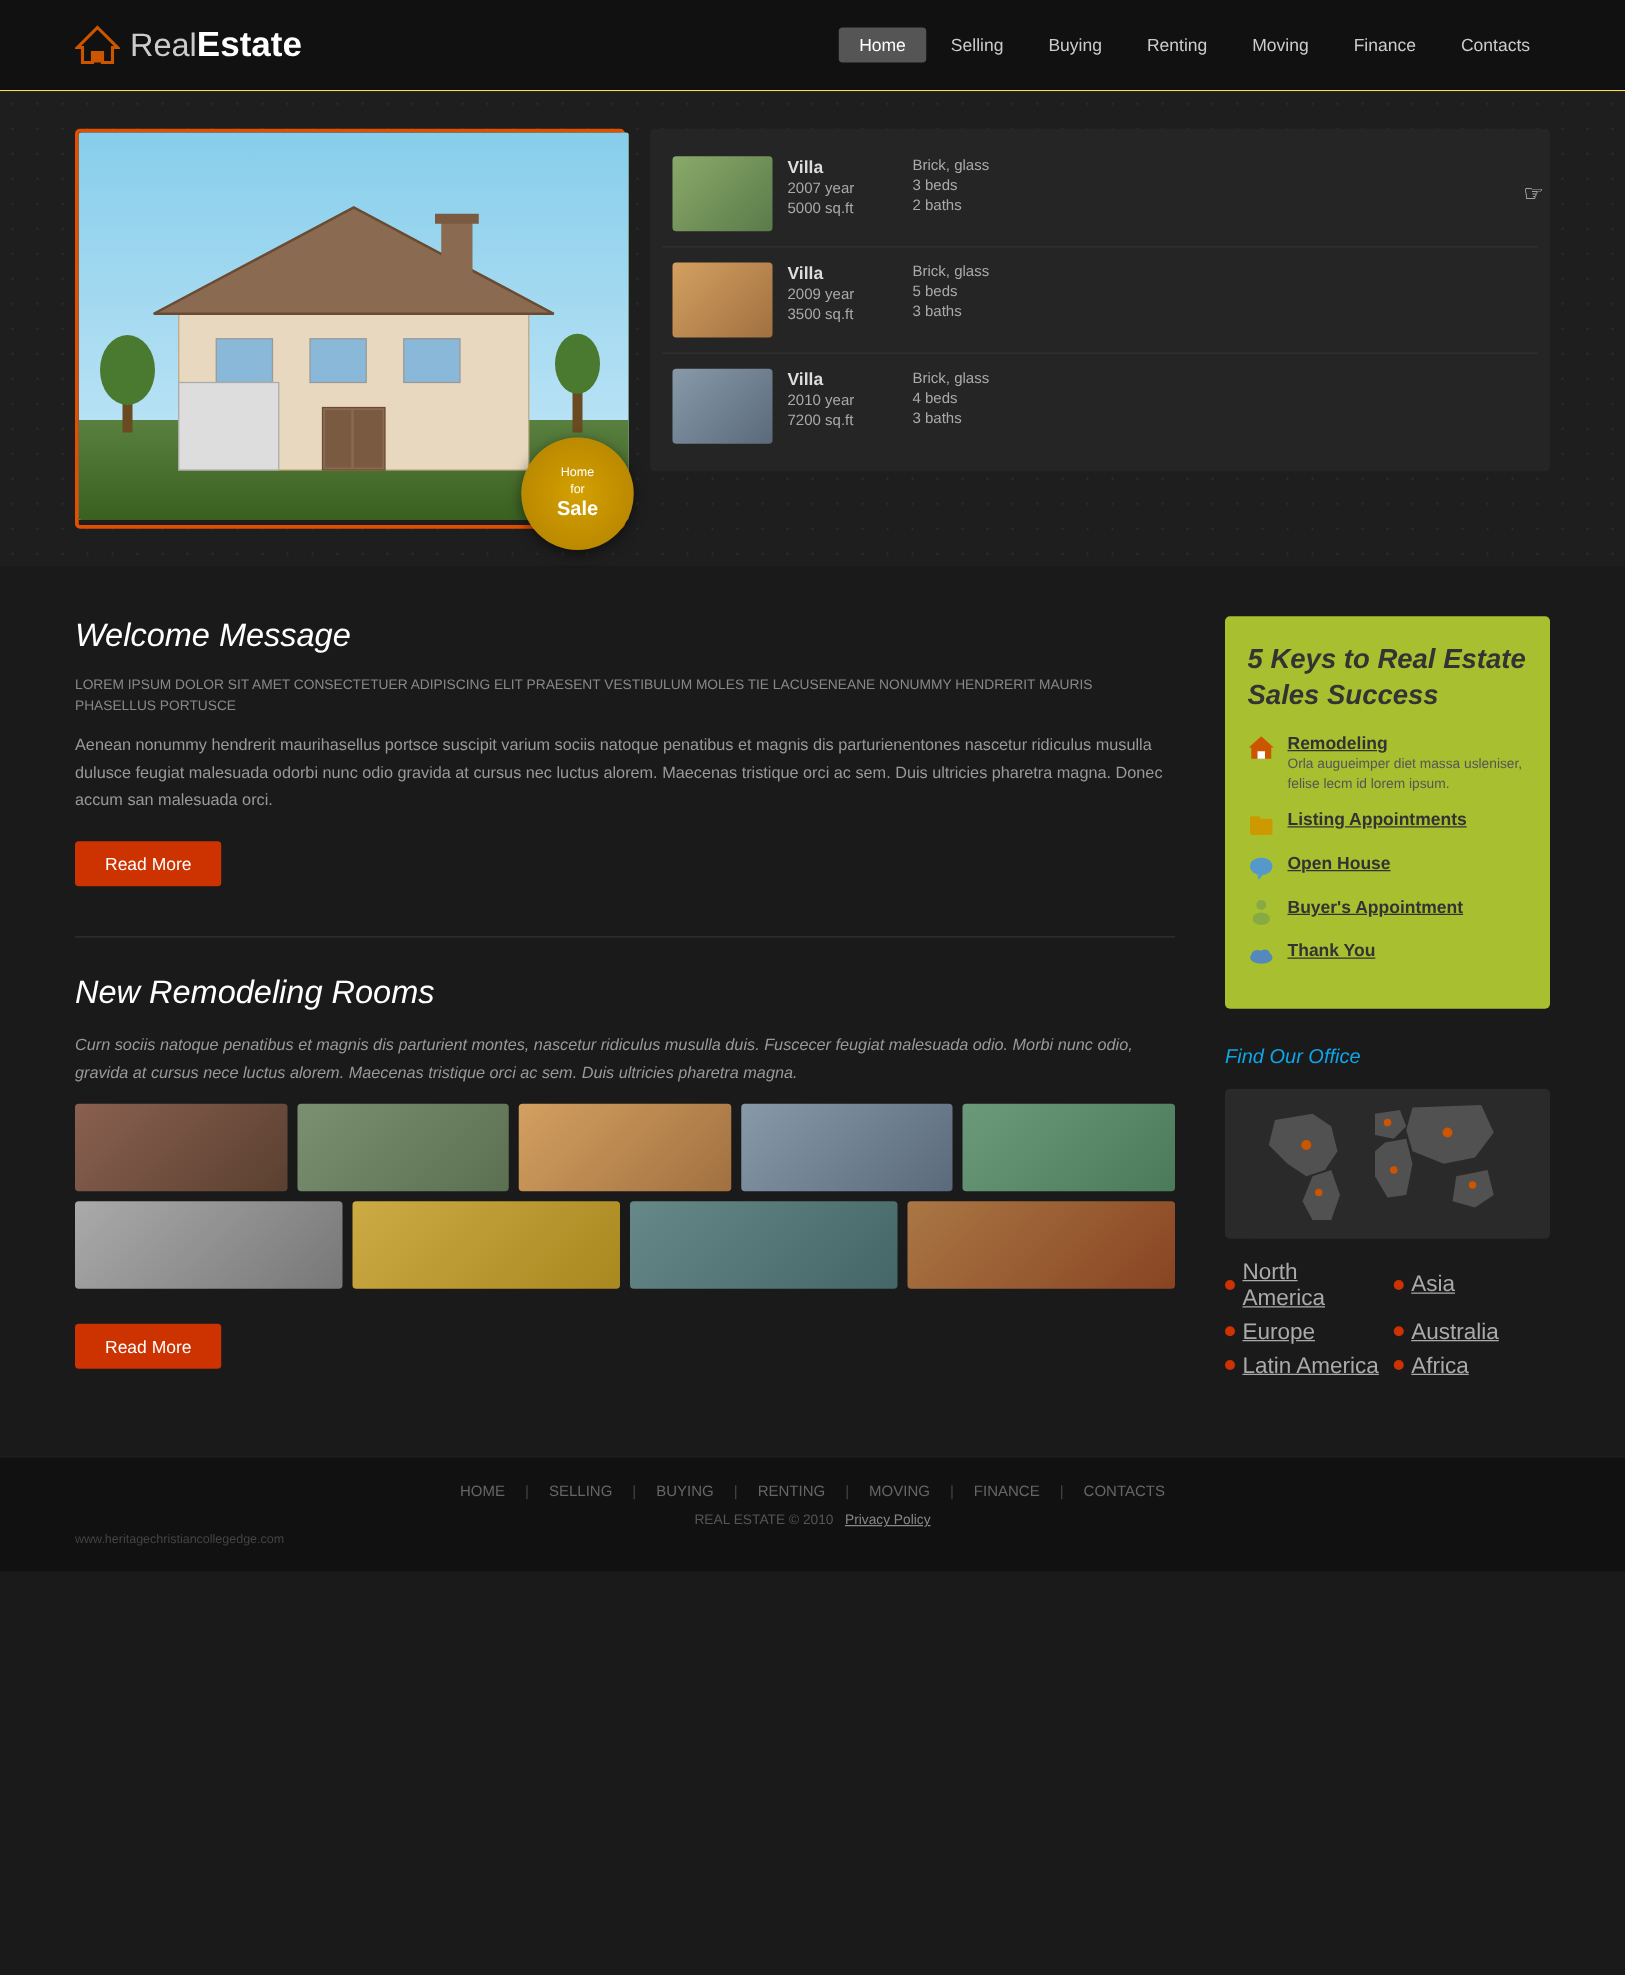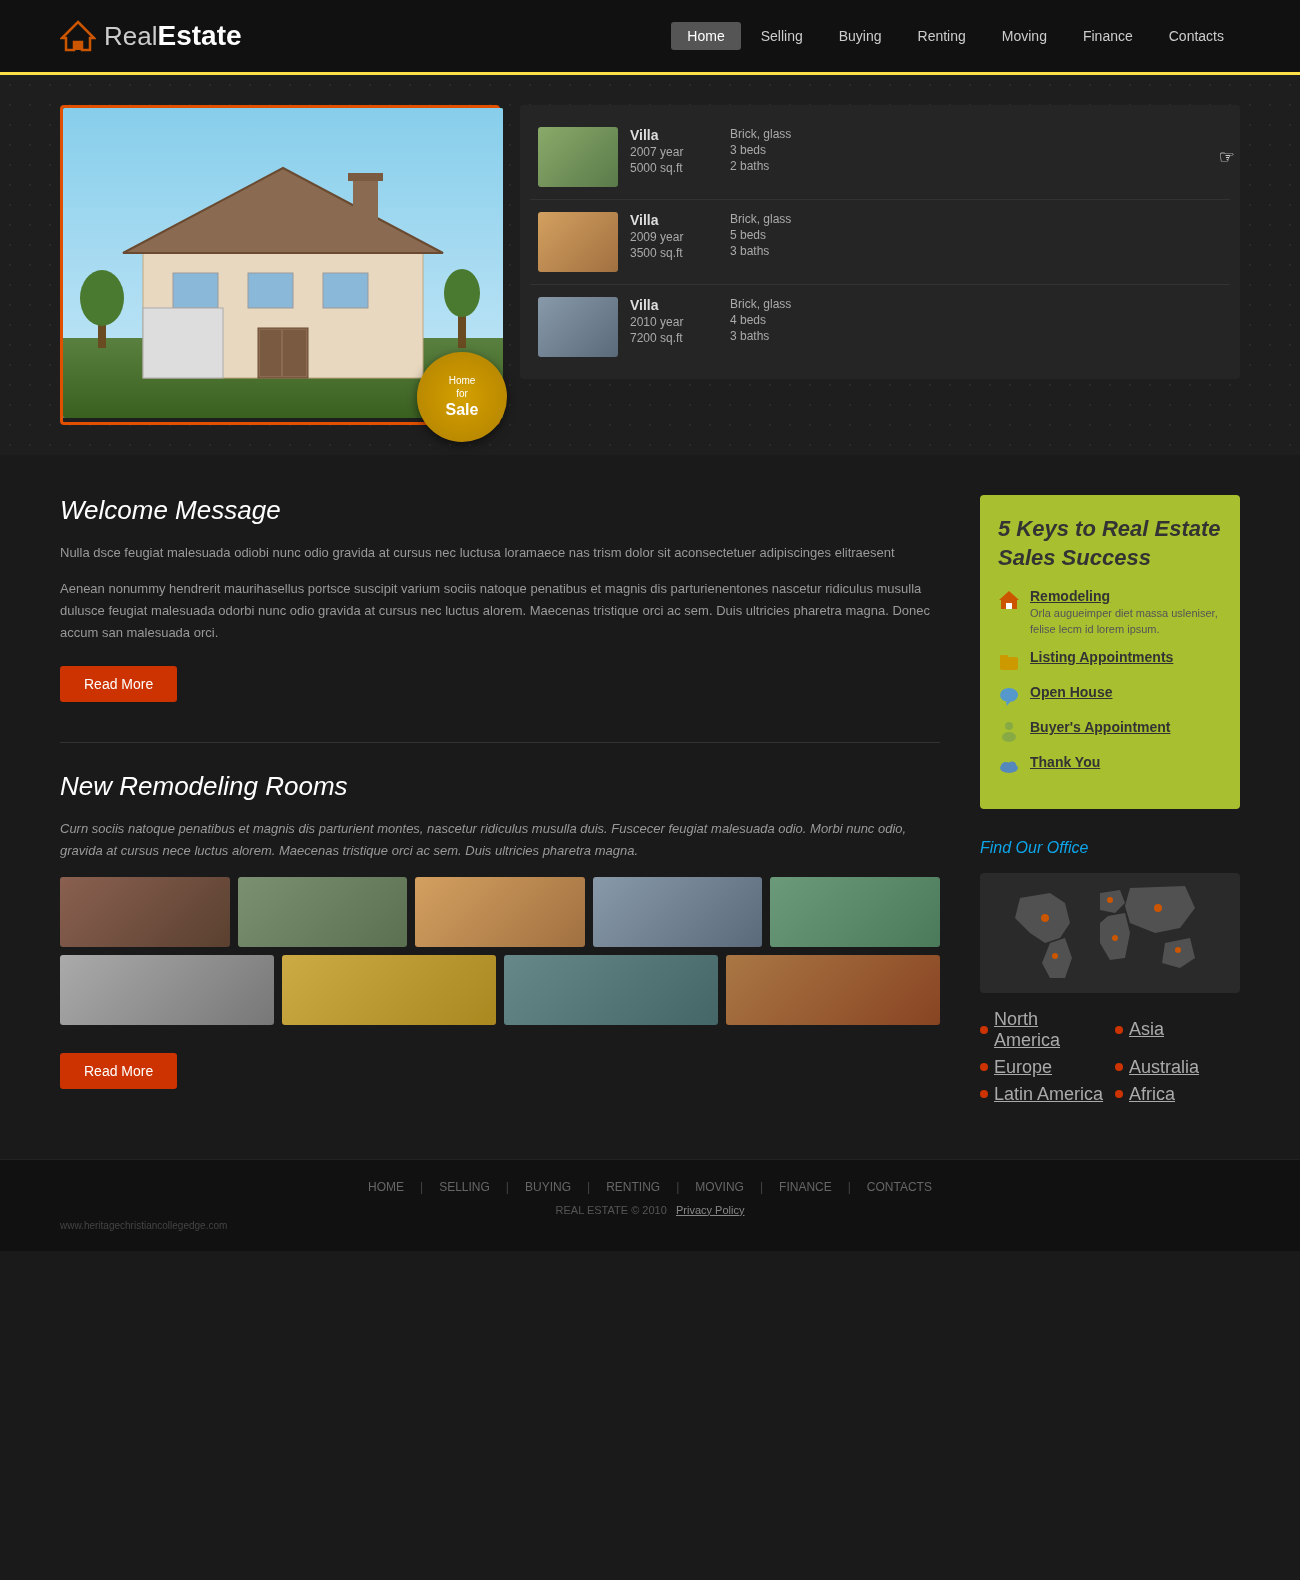--- a/index.html
+++ b/index.html
@@ -11,21 +11,21 @@
       min-height: 1580px;
     }
 
     
     .header {
       background: #111;
       padding: 18px 60px;
       display: flex;
       align-items: center;
       justify-content: space-between;
-      border-bottom: 3px solid #fde047;
+      border-bottom: 1px solid #fde047;
     }
     .logo {
       display: flex;
       align-items: center;
       gap: 8px;
     }
     .logo-icon {
       width: 36px;
       height: 36px;
     }
@@ -465,21 +465,21 @@
         </div>
       </div>
     </div>
   </div>
 </div>
 
 <div class="main-content">
 
   <div class="left-col">
     <h2 class="section-title">Welcome Message</h2>
-    <p class="body-text">Nulla dsce feugiat malesuada odiobi nunc odio gravida at cursus nec luctusa loramaece nas trism dolor sit aconsectetuer adipiscinges elitraesent</p>
+    <p class="body-text-upper">LOREM IPSUM DOLOR SIT AMET CONSECTETUER ADIPISCING ELIT PRAESENT VESTIBULUM MOLES TIE LACUSENEANE NONUMMY HENDRERIT MAURIS PHASELLUS PORTUSCE</p>
     <p class="body-text">Aenean nonummy hendrerit maurihasellus portsce suscipit varium sociis natoque penatibus et magnis dis parturienentones nascetur ridiculus musulla dulusce feugiat malesuada odorbi nunc odio gravida at cursus nec luctus alorem. Maecenas tristique orci ac sem. Duis ultricies pharetra magna. Donec accum san malesuada orci.</p>
     <button class="read-more-btn">Read More</button>
     <hr class="divider">
 
     <h2 class="section-title">New Remodeling Rooms</h2>
     <p class="body-text" style="font-style:italic;">Curn sociis natoque penatibus et magnis dis parturient montes, nascetur ridiculus musulla duis. Fuscecer feugiat malesuada odio. Morbi nunc odio, gravida at cursus nece luctus alorem. Maecenas tristique orci ac sem. Duis ultricies pharetra magna.</p>
 
     
     <div class="rooms-grid">
       <div class="room-thumb room-1"></div>

